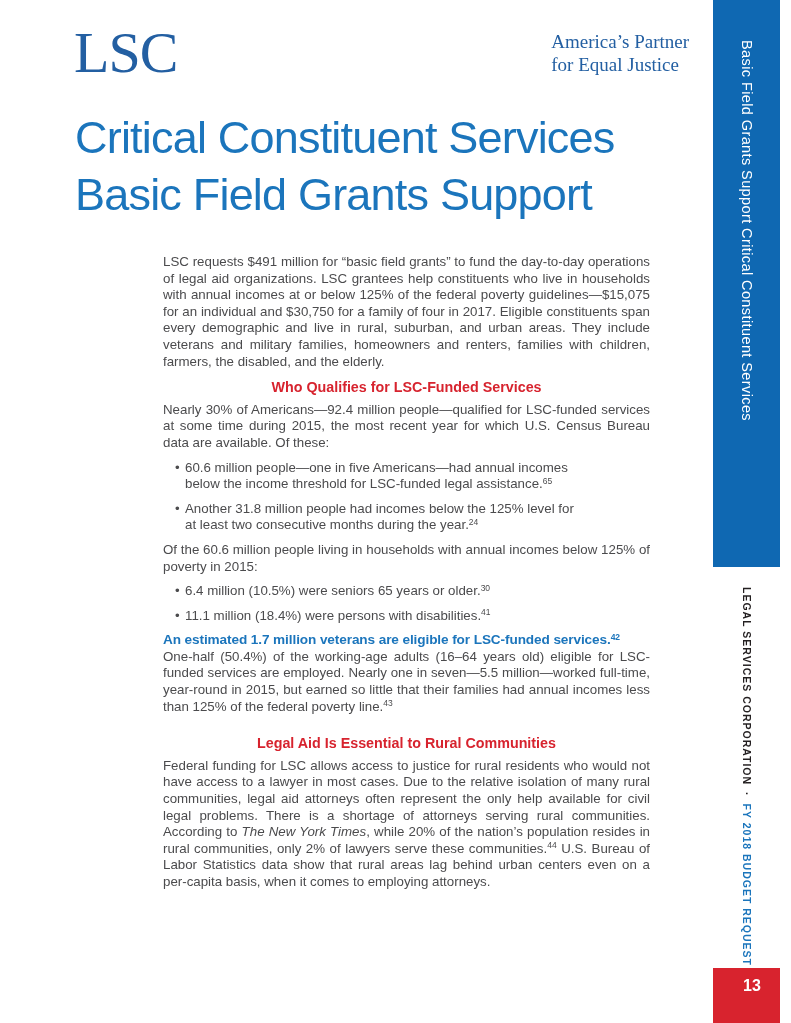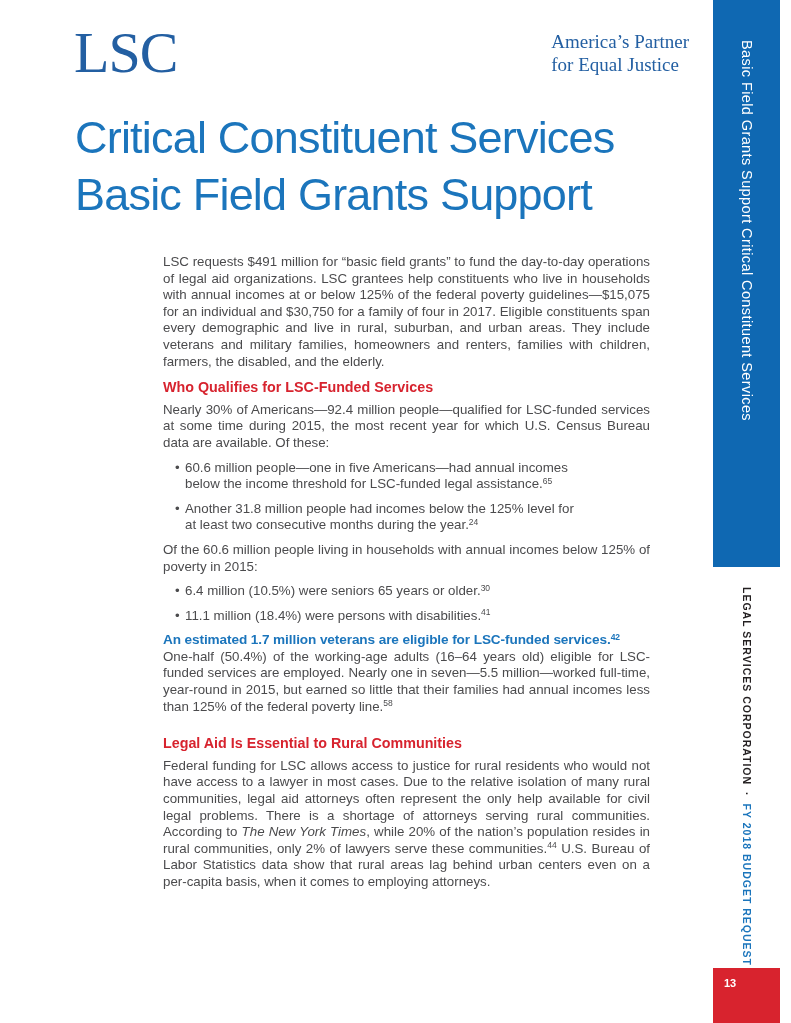--- a/index.html
+++ b/index.html
@@ -59,20 +59,21 @@
     color: #4b4b4d;
     margin-top: 18px;
   }
   .body-col p { margin: 0; }
   .p-justify { text-align: justify; }
   .sec-heading {
     font-size: 14.3px;
     font-weight: bold;
     color: #d7232e;
     margin: 0;
+    text-align: center;
   }
   .h-who   { margin: 9px 0 6px; }
   .h-rural { margin: 20px 0 6px; }
   .p-of    { margin-top: 9px; }
   .p-onehalf { margin-top: 18px; }
   .bullet-list {
     list-style: none;
     margin: 8px 0 0;
     padding: 0;
   }
@@ -148,21 +149,22 @@
     right: 0;
     width: 67px;
     height: 55px;
     background: #d8232e;
   }
   .page-num {
     display: block;
     padding: 9px 0 0 11px;
     color: #ffffff;
     font-weight: bold;
-    font-size: 11px;
+    font-size: 16px;
+    text-align: center;
   }
 </style>
 </head>
 <body>
 
 <div class="page">
 
   <div class="logo">LSC</div>
   <div class="tagline">
     <div>America’s Partner</div>
@@ -201,21 +203,21 @@
         <span class="li-text">6.4 million (10.5%) were seniors 65 years or older.<sup>30</sup></span>
       </li>
       <li>
         <span class="li-dot">•</span>
         <span class="li-text">11.1 million (18.4%) were persons with disabilities.<sup>41</sup></span>
       </li>
     </ul>
 
     <p class="callout">An estimated 1.7 million veterans are eligible for LSC-funded services.<sup>42</sup></p>
 
-    <p class="p-justify p-onehalf">One-half (50.4%) of the working-age adults (16–64 years old) eligible for LSC-funded services are employed. Nearly one in seven—5.5 million—worked full-time, year-round in 2015, but earned so little that their families had annual incomes less than 125% of the federal poverty line.<sup>58</sup></p>
+    <p class="p-justify p-onehalf">One-half (50.4%) of the working-age adults (16–64 years old) eligible for LSC-funded services are employed. Nearly one in seven—5.5 million—worked full-time, year-round in 2015, but earned so little that their families had annual incomes less than 125% of the federal poverty line.<sup>43</sup></p>
 
     <h2 class="sec-heading h-rural">Legal Aid Is Essential to Rural Communities</h2>
 
     <p class="p-justify">Federal funding for LSC allows access to justice for rural residents who would not have access to a lawyer in most cases. Due to the relative isolation of many rural communities, legal aid attorneys often represent the only help available for civil legal problems. There is a shortage of attorneys serving rural communities. According to <em>The New York Times</em>, while 20% of the nation’s population resides in rural communities, only 2% of lawyers serve these communities.<sup>44</sup> U.S. Bureau of Labor Statistics data show that rural areas lag behind urban centers even on a per-capita basis, when it comes to employing attorneys.</p>
 
   </main>
 
   <aside>
     <div class="sidebar-strip">
       <div class="v-title">Basic Field Grants Support Critical Constituent Services</div>

